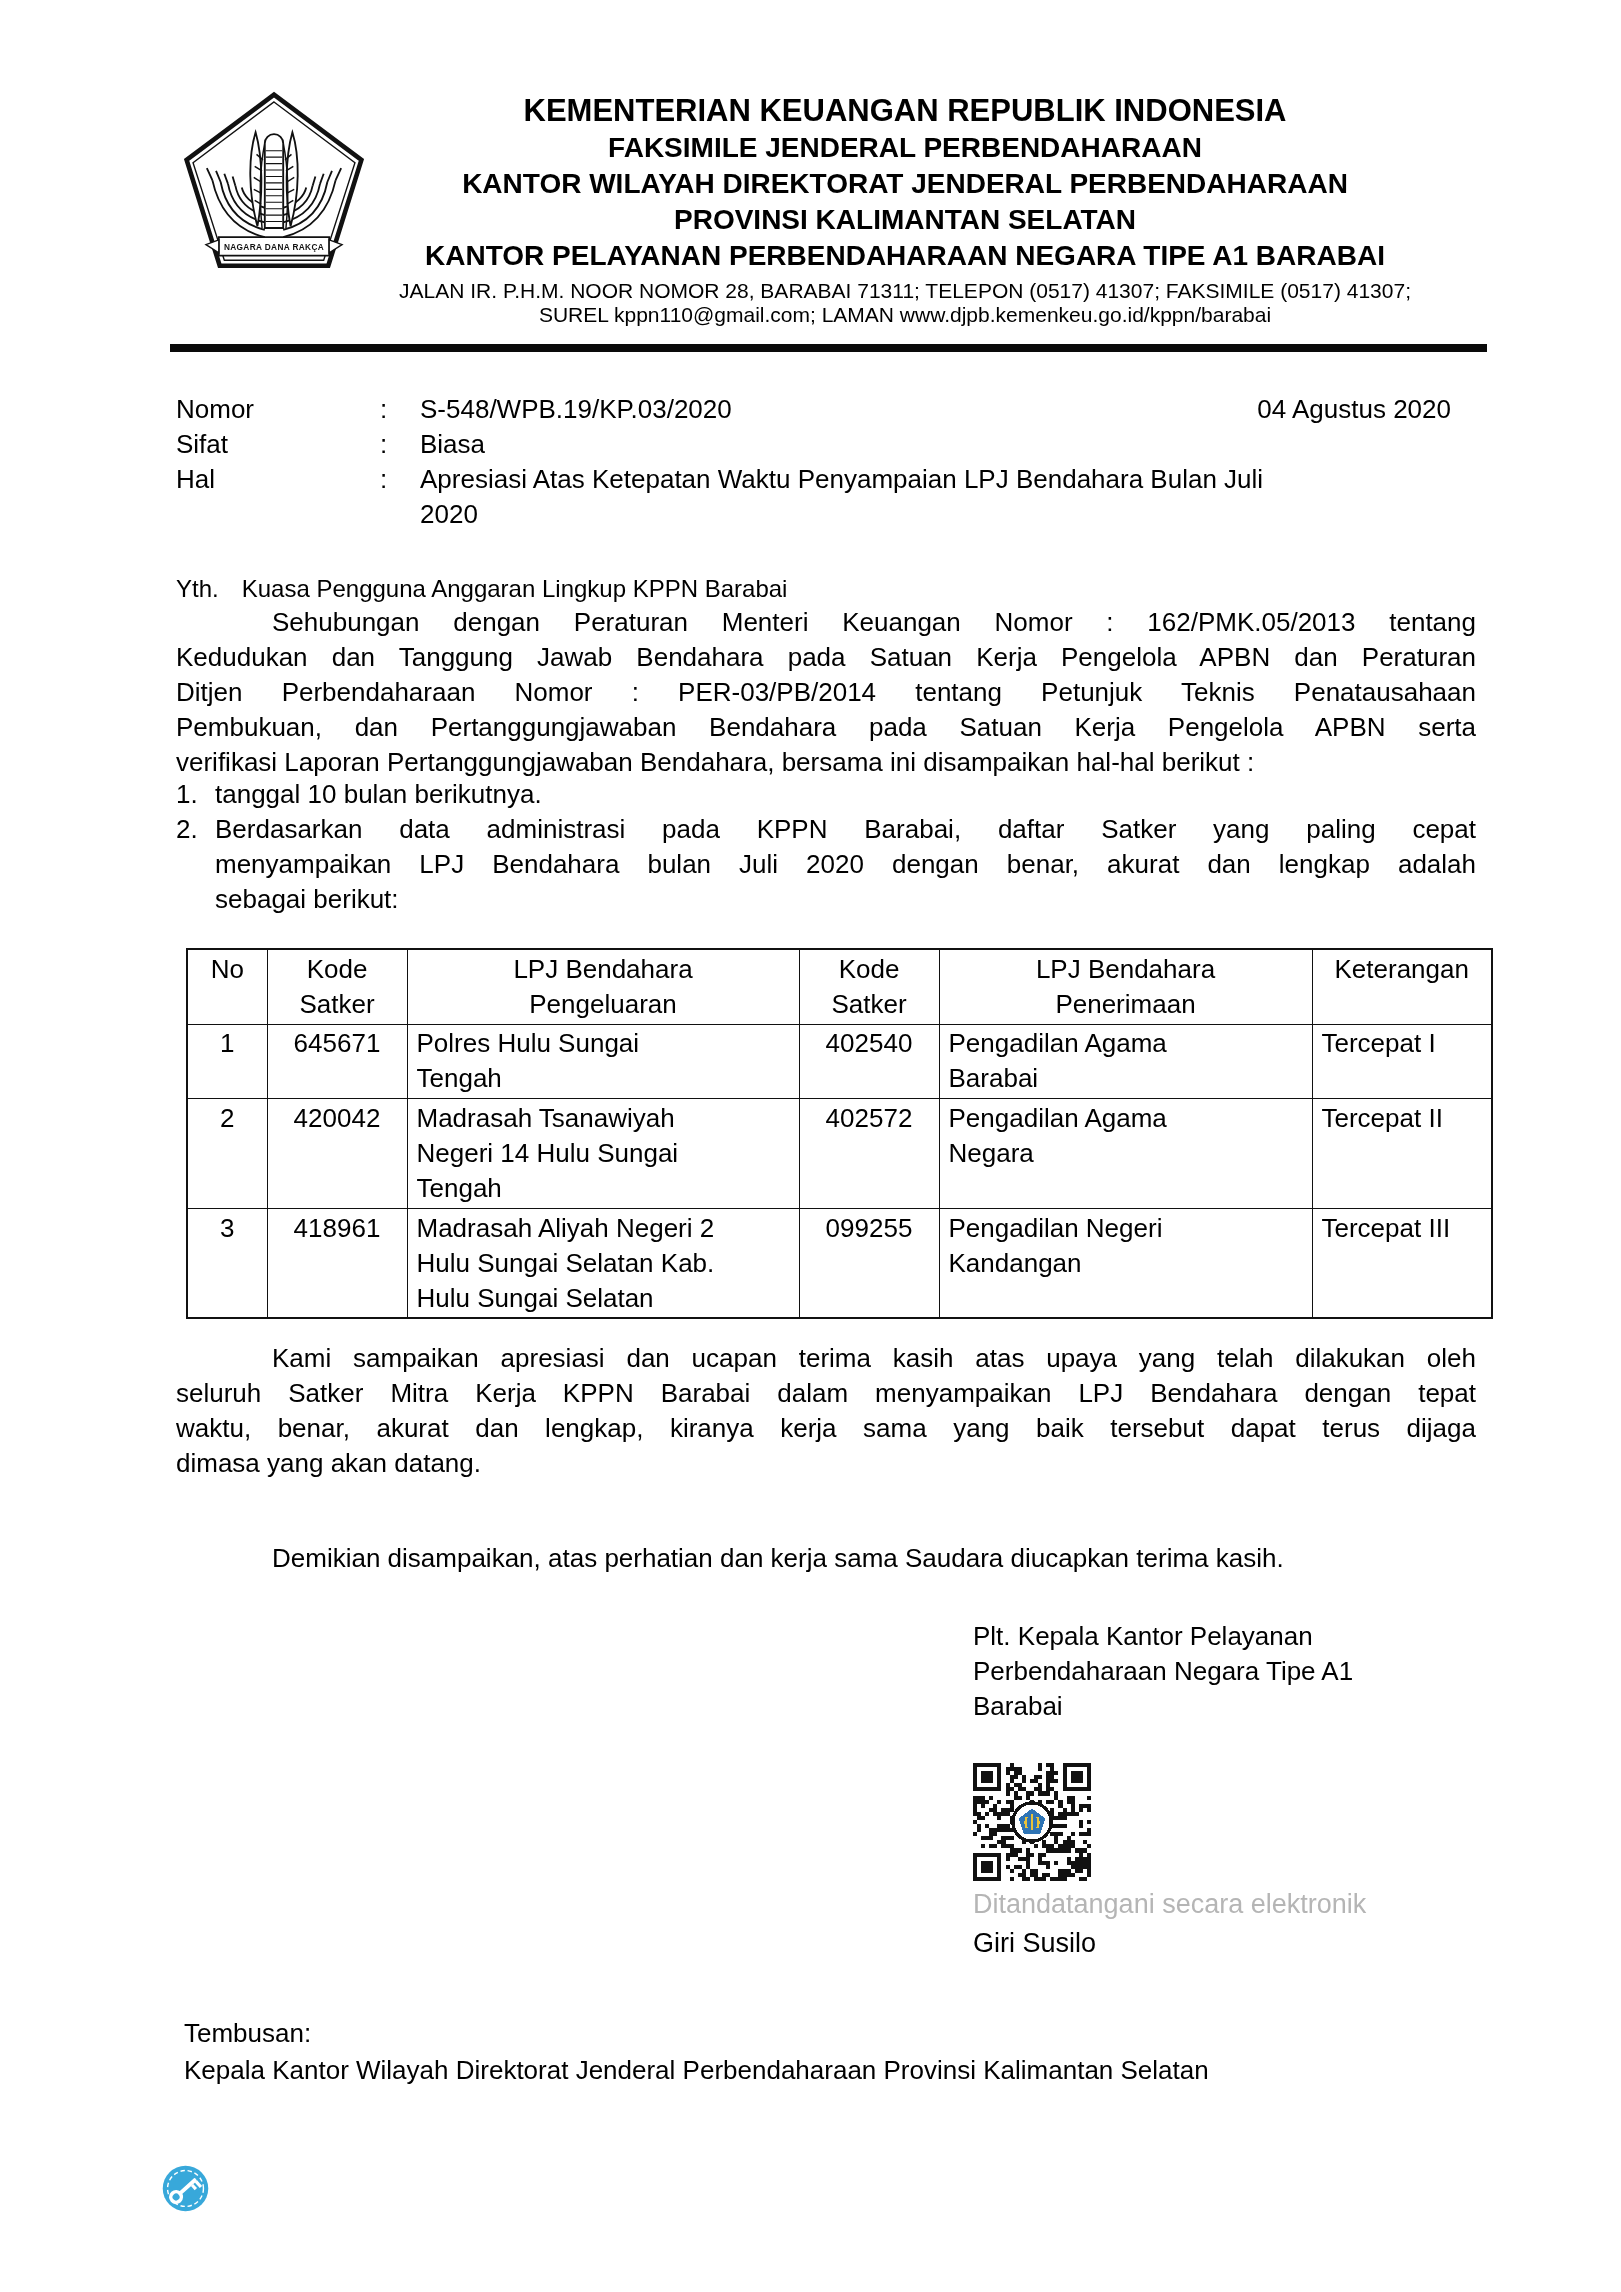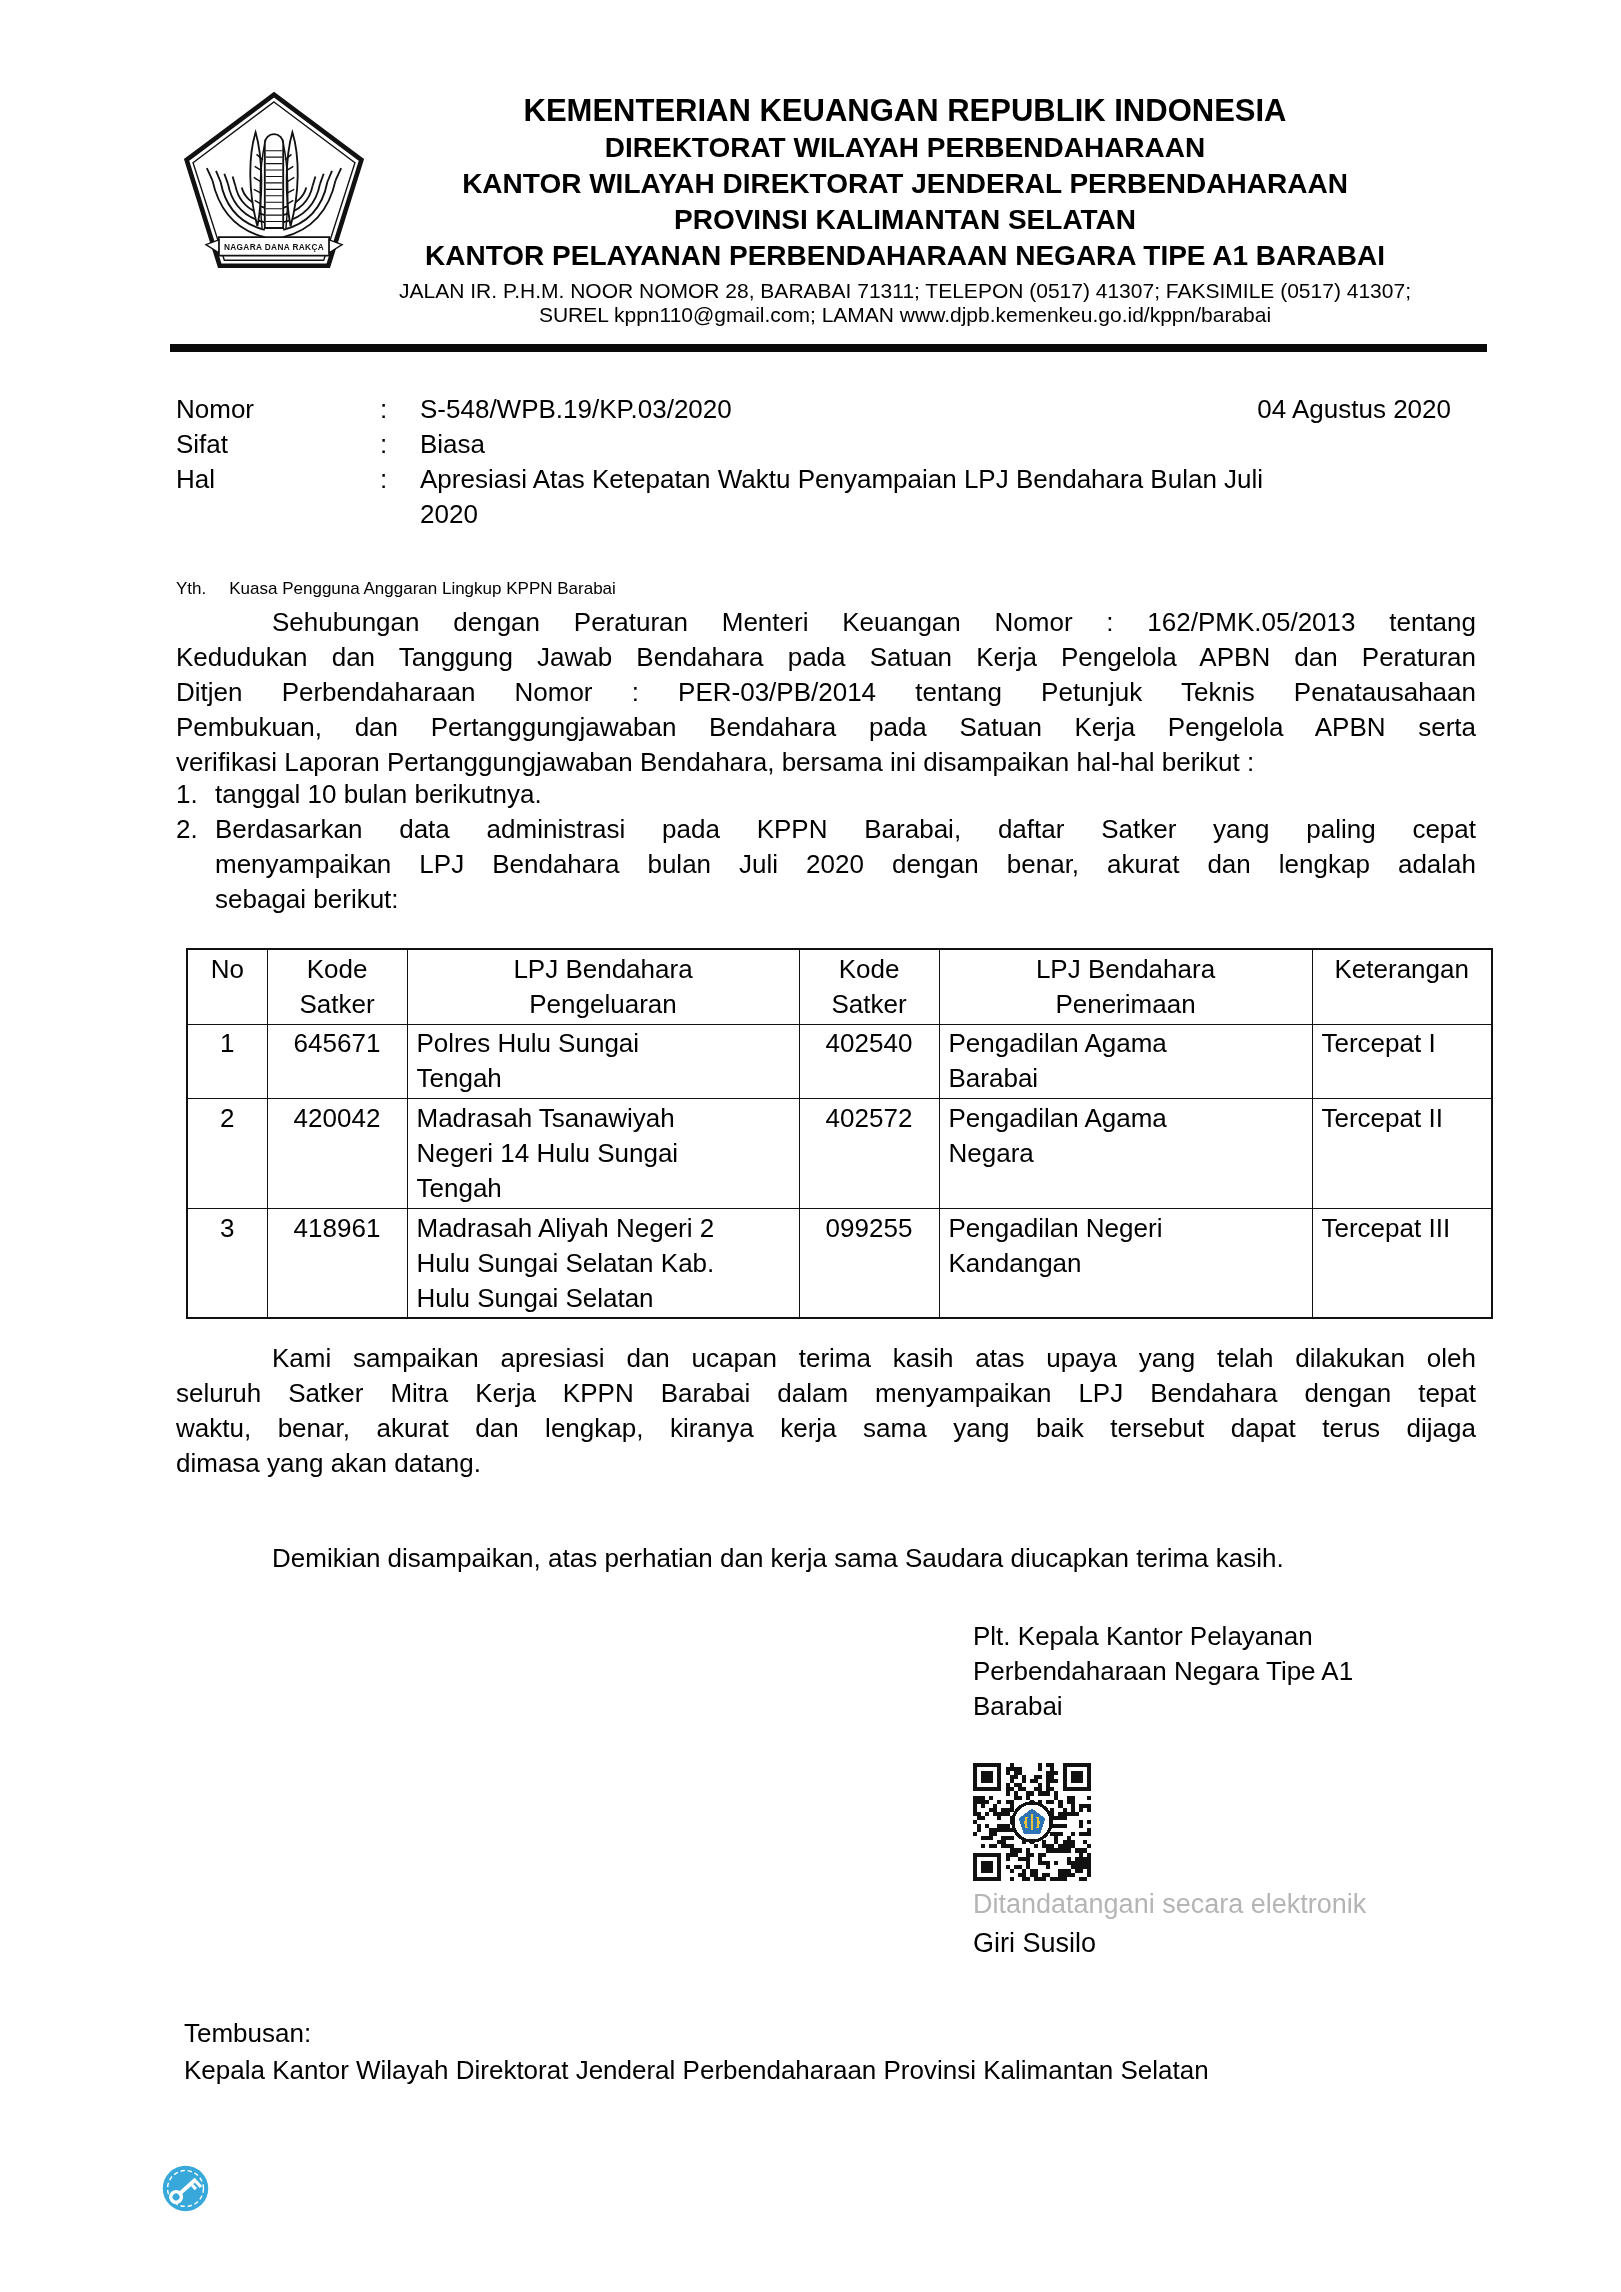--- a/index.html
+++ b/index.html
@@ -12,21 +12,21 @@
   .lh-line{font-size:28px;line-height:36px;}
   .lh-addr{font-size:21px;line-height:24px;font-weight:normal;}
   .lh-addr.first{margin-top:4.5px;}
   .rule{position:absolute;left:170px;top:344px;width:1317px;height:8px;background:#0a0a0a;}
   
   .meta{position:absolute;left:176px;top:392px;width:1275px;font-size:26px;line-height:35px;}
   .meta-row{display:grid;grid-template-columns:204px 40px 1fr;}
   .meta-value{white-space:pre-line;}
   .date{position:absolute;right:0;top:0;}
   
-  .recipient{position:absolute;left:176px;top:571px;font-size:17px;line-height:35px;display:flex;gap:23px;}
+  .recipient{position:absolute;left:176px;top:571px;font-size:24px;line-height:35px;display:flex;gap:23px;}
   .para{position:absolute;font-size:26px;line-height:35px;width:1300px;left:176px;}
   .p1{top:605px;}
   .pline{text-align:justify;text-align-last:justify;}
   .plast{text-align:left;}
   .pindent{padding-left:96px;}
   .list{position:absolute;left:176px;top:777px;width:1300px;font-size:26px;line-height:35px;}
   .li{display:grid;grid-template-columns:39px 1fr;}
   
   table.satker{position:absolute;left:186px;top:948px;width:1305px;border-collapse:collapse;
                table-layout:fixed;font-size:26px;line-height:35px;border:2.7px solid #111;}
@@ -90,21 +90,21 @@
 
       <path d="M40,160 L160,160 L160,180 L40,180 Z" stroke-width="2"></path>
       <path d="M40,163 L26,168 L40,177 Z" stroke-width="1.5"></path>
       <path d="M160,163 L174,168 L160,177 Z" stroke-width="1.5"></path>
     </g>
     <text class="logo-banner-text" x="100" y="174" text-anchor="middle" fill="#111" stroke="none">NAGARA DANA RAKÇA</text>
   </svg>
 
   <div class="lh-text">
     <div class="lh-ministry">KEMENTERIAN KEUANGAN REPUBLIK INDONESIA</div>
-    <div class="lh-line">DIREKTORAT WILAYAH PERBENDAHARAAN</div>
+    <div class="lh-line">FAKSIMILE JENDERAL PERBENDAHARAAN</div>
     <div class="lh-line">KANTOR WILAYAH DIREKTORAT JENDERAL PERBENDAHARAAN</div>
     <div class="lh-line">PROVINSI KALIMANTAN SELATAN</div>
     <div class="lh-line">KANTOR PELAYANAN PERBENDAHARAAN NEGARA TIPE A1 BARABAI</div>
     <div class="lh-addr first">JALAN IR. P.H.M. NOOR NOMOR 28, BARABAI 71311; TELEPON (0517) 41307; FAKSIMILE (0517) 41307;</div>
     <div class="lh-addr">SUREL kppn110@gmail.com; LAMAN www.djpb.kemenkeu.go.id/kppn/barabai</div>
   </div>
 
   <div class="rule"></div>
 
   <div class="meta">

